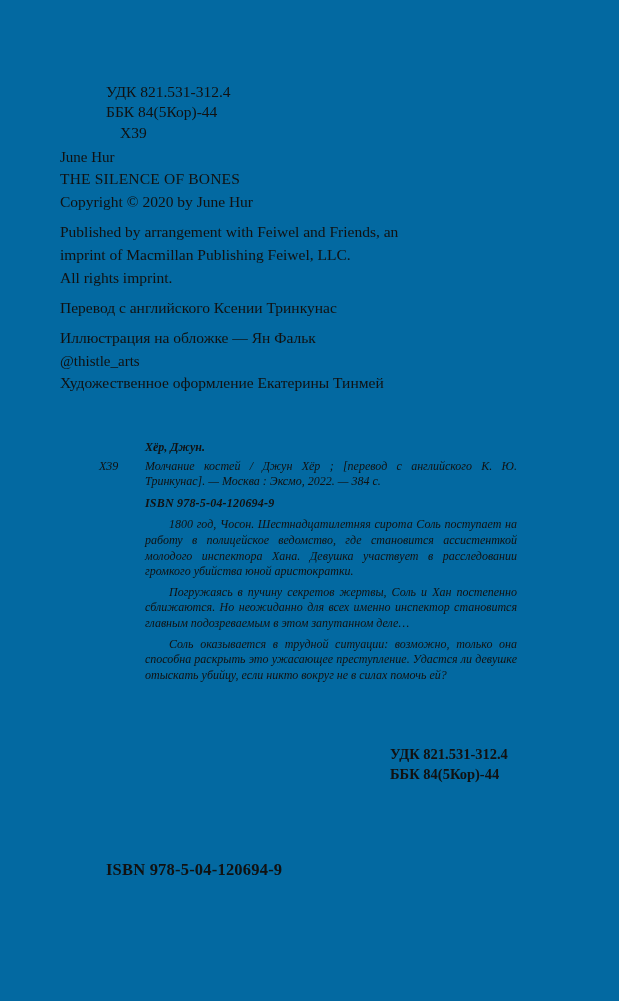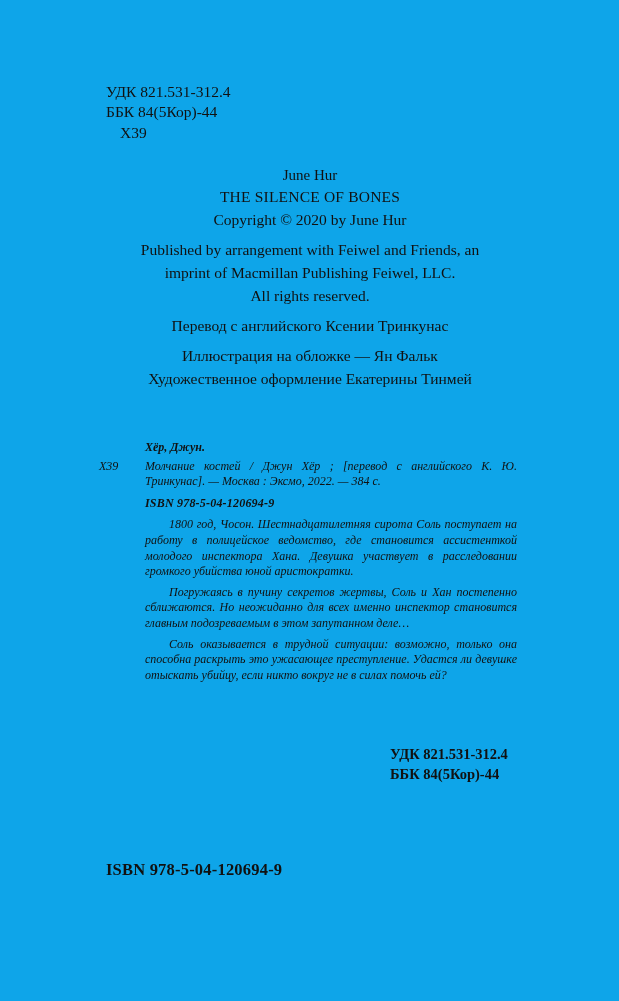--- a/index.html
+++ b/index.html
@@ -13,43 +13,43 @@
     position: relative;
     font-family: "Liberation Serif", serif;
     color: #111111;
     overflow: hidden;
   }
   .page {
     position: absolute;
     left: 0; top: 0;
     width: 619px;
     height: 1001px;
-    background: #0ea5e9;
+    background: #0369a1;
   }
   .classifiers {
     position: absolute;
     left: 106px;
     top: 82px;
     font-size: 15.5px;
     line-height: 1.32;
     text-align: left;
   }
   .classifiers .udk { display: block; }
   .classifiers .bbk { display: block; }
   .classifiers .code {
     display: block;
     margin-left: 14px;
   }
 
   .imprint {
     position: absolute;
     left: 60px;
-    top: 164px;
+    top: 146px;
     width: 500px;
-    text-align: center;
+    text-align: left;
     font-size: 15.5px;
     line-height: 1.48;
   }
   .imprint .line { display: block; }
   .imprint .title-line { letter-spacing: 0.2px; }
   .imprint .author-line { font-size: 15px; }
   .imprint .gap { display: block; height: 7px; }
   .imprint .ru { }
   .imprint .ital { }
   .imprint .handle { font-size: 15px; }
@@ -134,25 +134,26 @@
     <span class="code">Х39</span>
   </div>
 
   <div class="imprint">
     <span class="line author-line">June Hur</span>
     <span class="line title-line">THE SILENCE OF BONES</span>
     <span class="line">Copyright © 2020 by June Hur</span>
     <span class="gap"></span>
     <span class="line">Published by arrangement with Feiwel and Friends, an</span>
     <span class="line">imprint of Macmillan Publishing Feiwel, LLC.</span>
-    <span class="line">All rights reserved.</span>
+    <span class="line">All rights imprint.</span>
     <span class="gap"></span>
     <span class="line ru"><span>Перевод с английского </span><span class="ital">Ксении Тринкунас</span></span>
     <span class="gap"></span>
     <span class="line ru"><span>Иллюстрация на обложке — </span><span class="ital">Ян Фальк</span></span>
+    <span class="line handle">@thistle_arts</span>
     <span class="line ru"><span>Художественное оформление </span><span class="ital">Екатерины Тинмей</span></span>
   </div>
 
   <div class="annotation">
     <div class="ann-head">Хёр, Джун.</div>
     <div class="ann-cite">
       <span class="sidecode">Х39</span>
       <span>Молчание костей / Джун Хёр ; [перевод с английского К. Ю. Тринкунас]. — Москва : Эксмо, 2022. — 384 с.</span>
     </div>
     <div class="isbn-line">ISBN 978-5-04-120694-9</div>

